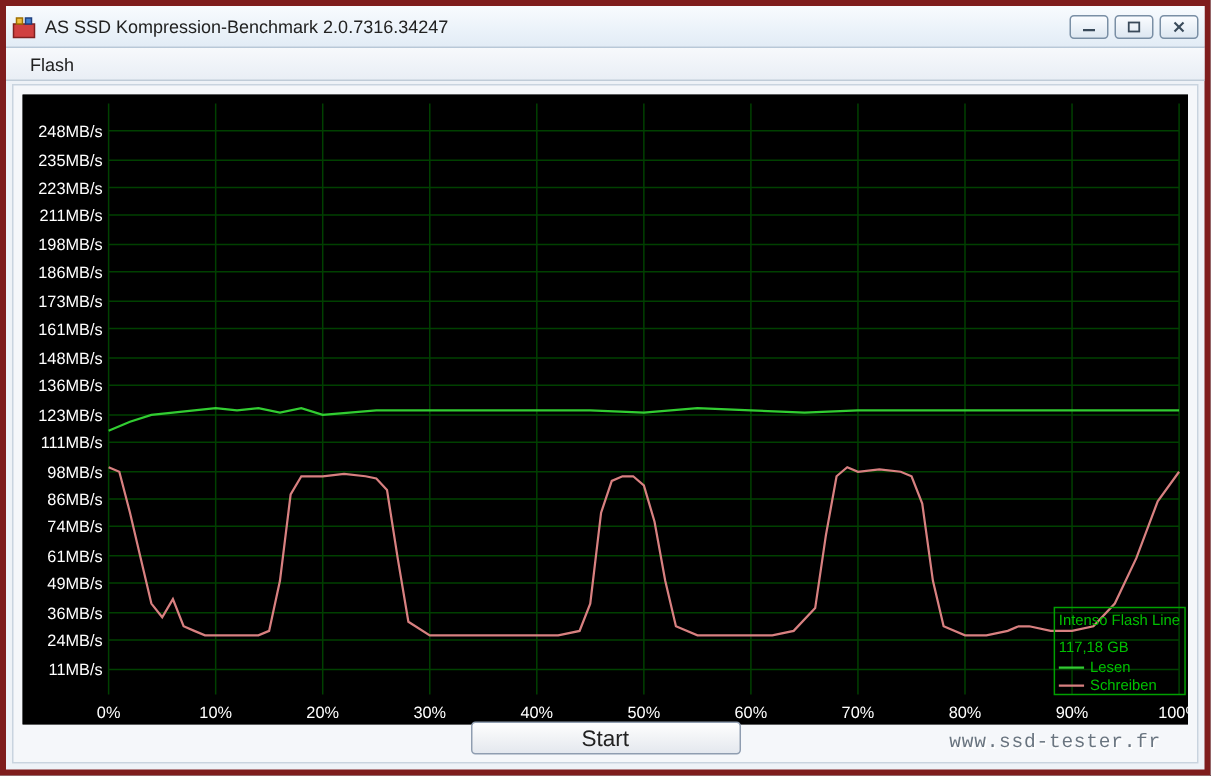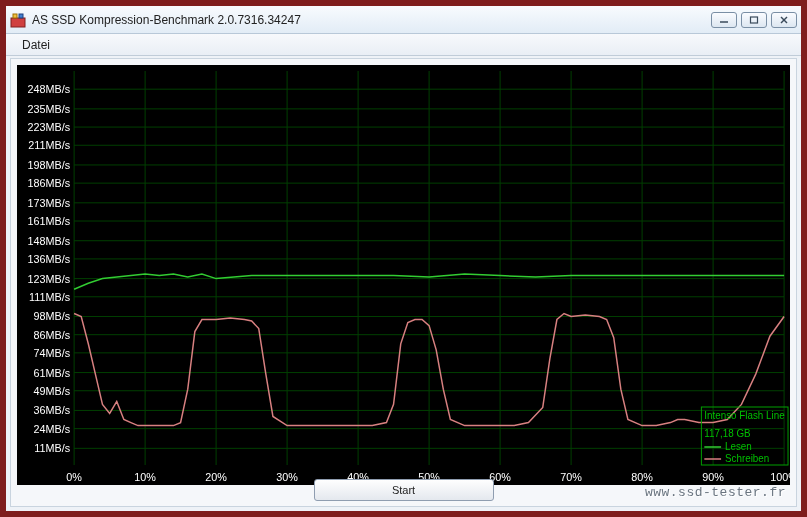--- a/index.html
+++ b/index.html
@@ -1,39 +1,39 @@
 <!DOCTYPE html>
 <html><head>
 <meta charset="utf-8">
 <style>
   * { box-sizing: border-box; margin: 0; padding: 0; }
   body { font-family: "Segoe UI", Tahoma, sans-serif; font-size: 12px; background: #d4dce8; width: 807px; height: 517px; overflow: hidden; }
-  .window { width: 807px; height: 517px; background: #eef2f7; border: 6px solid #7f1d1d; position: relative; }
+  .window { width: 807px; height: 517px; background: #eef2f7; border: 4px solid #7f1d1d; position: relative; }
   .titlebar { height: 28px; background: linear-gradient(#f8fbfe, #e2ecf6); border-bottom: 1px solid #b8c8d8; display: flex; align-items: center; padding: 0 4px; }
   .app-icon { width: 16px; height: 16px; margin-right: 6px; position: relative; }
   .app-icon svg { width: 16px; height: 16px; }
   .title-text { flex: 1; font-size: 12px; color: #222; }
   .win-btns { display: flex; gap: 4px; }
   .win-btn { width: 26px; height: 16px; border: 1px solid #7a8fa5; border-radius: 3px; background: linear-gradient(#fafcff,#dde7f1); display: flex; align-items: center; justify-content: center; font-size: 9px; color: #3a4a5a; cursor: default; }
   .menubar { height: 22px; background: linear-gradient(#f7f9fc,#e9eef5); border-bottom: 1px solid #c0ccd8; padding-left: 8px; display: flex; align-items: center; }
   .menu-item { padding: 2px 8px; font-size: 12px; color: #222; }
   .content { position: absolute; top: 52px; left: 4px; right: 4px; bottom: 4px; background: #f5f7fa; border: 1px solid #c9d4df; }
   .chart-wrap { position: absolute; top: 6px; left: 6px; right: 6px; height: 420px; background: #000; }
   .chart-svg { width: 100%; height: 100%; display: block; }
   .y-label { fill: #fff; font-size: 11px; font-family: "Segoe UI", Tahoma, sans-serif; }
   .x-label { fill: #fff; font-size: 11px; font-family: "Segoe UI", Tahoma, sans-serif; text-anchor: middle; }
   .grid-line { stroke: #004000; stroke-width: 1; }
   .read-line { stroke: #32cd32; stroke-width: 1.5; fill: none; }
   .write-line { stroke: #d88080; stroke-width: 1.5; fill: none; }
   .legend-box { stroke: #00a000; fill: none; }
   .legend-text { fill: #00c000; font-size: 10px; font-family: "Segoe UI", Tahoma, sans-serif; }
   .btn-bar { position: absolute; left: 0; right: 0; bottom: 2px; height: 28px; display: flex; align-items: center; justify-content: center; gap: 8px; }
-  .btn { width: 180px; height: 22px; border: 1px solid #8f9db0; border-radius: 3px; background: linear-gradient(#fefefe,#e4e8ee); font-size: 11px; color: #222; display:flex; align-items:center; justify-content:center; }
+  .btn { width: 180px; height: 22px; border: 1px solid #8f9db0; border-radius: 3px; background: linear-gradient(#fefefe,#e4e8ee); font-size: 15px; color: #222; display:flex; align-items:center; justify-content:center; }
   .btn.disabled { color: #9aa3ad; background: linear-gradient(#f3f4f6,#e6e8eb); border-color:#bcc4cd;}
-  .watermark { position: absolute; right: 10px; bottom: 6px; font-family: "Courier New", monospace; font-size: 13px; color: #6a7580; letter-spacing: 0.5px; text-shadow: 1px 1px 0 #fff; pointer-events: none; }
+  .watermark { position: absolute; right: 24px; bottom: 6px; font-family: "Courier New", monospace; font-size: 13px; color: #6a7580; letter-spacing: 0.5px; text-shadow: 1px 1px 0 #fff; pointer-events: none; }
 </style>
 </head>
 <body>
 
 <div class="window">
 
   <div class="titlebar">
     <span class="app-icon">
       <svg viewBox="0 0 16 16">
           <rect x="1" y="6" width="14" height="9" fill="#d04040" stroke="#802020"></rect>
@@ -56,21 +56,21 @@
       <div class="win-btn">
           <svg width="10" height="8">
             <line x1="2" y1="1" x2="8" y2="7" stroke="#3a4a5a" stroke-width="1.4"></line>
             <line x1="8" y1="1" x2="2" y2="7" stroke="#3a4a5a" stroke-width="1.4"></line>
           </svg>
         </div>
     </div>
   </div>
 
   <div class="menubar">
-    <span class="menu-item">Datei</span>
+    <span class="menu-item">Flash</span>
   </div>
 
   <div class="content">
     <div class="chart-wrap">
       <svg class="chart-svg" id="chartSvg" viewBox="0 0 785 420" preserveAspectRatio="none">
           <rect x="0" y="0" width="785" height="420" fill="#000"></rect>
           <line x1="58" y1="383.33076923076925" x2="779" y2="383.33076923076925" class="grid-line"></line>
           <text x="54" y="387.33076923076925" text-anchor="end" class="y-label">11MB/s</text>
           <line x1="58" y1="363.63076923076926" x2="779" y2="363.63076923076926" class="grid-line"></line>
           <text x="54" y="367.63076923076926" text-anchor="end" class="y-label">24MB/s</text>

